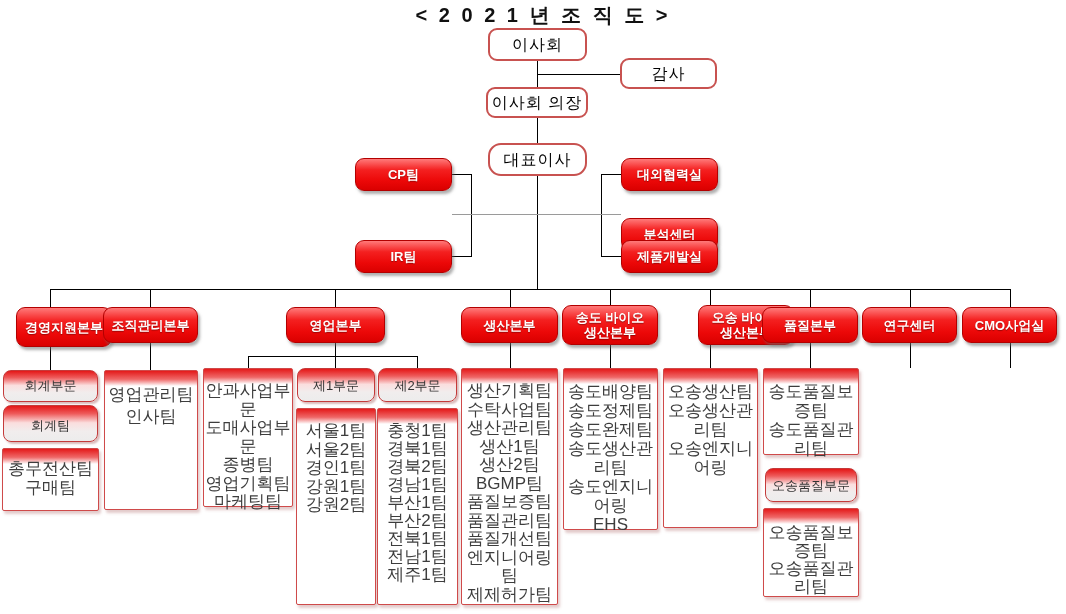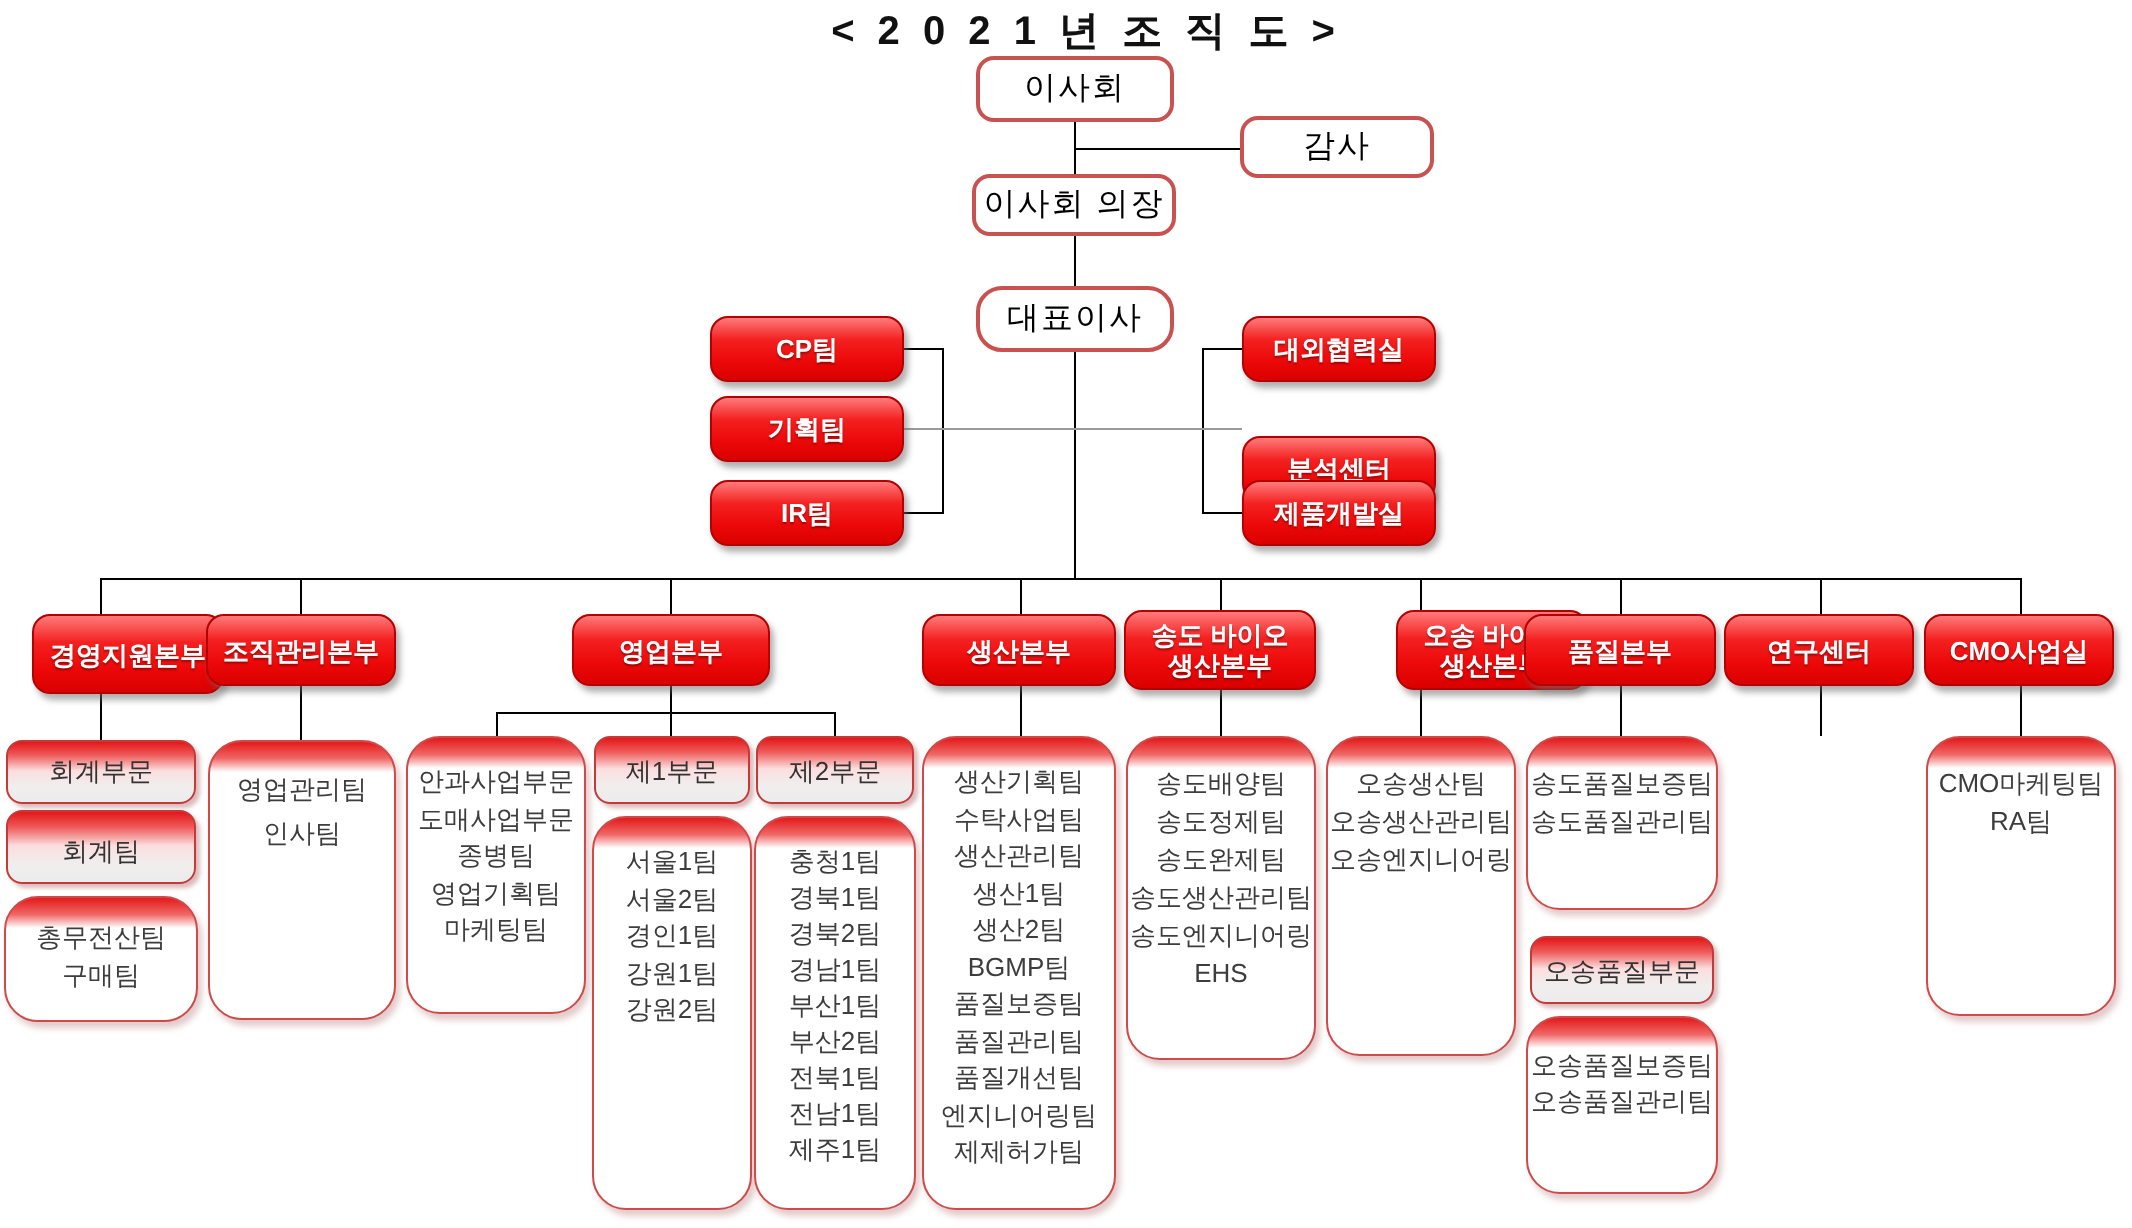--- a/index.html
+++ b/index.html
@@ -15,21 +15,21 @@
        border:1px solid #b30000;border-radius:9px;color:#fff;font-weight:700;
        font-size:13px;line-height:15px;text-shadow:0 1px 1px rgba(0,0,0,.35);
        box-shadow:2px 3px 3px rgba(110,110,110,.55);}
   .subheader{background:linear-gradient(180deg,#e41717 0%,#ee5b5b 22%,#fbdede 48%,#f1eded 72%,#ececec 100%);
        border:1px solid #c43a3a;border-radius:8px;color:#333;font-size:13px;
        align-items:flex-end;padding-bottom:6px;
        box-shadow:2px 2px 2px rgba(150,60,60,.35);}
   .list{background-color:#fff;
        background-image:linear-gradient(180deg,#e41a1a 0%,#ef6767 55%,#ffffff 100%);
        background-size:100% 15px;background-repeat:no-repeat;
-       border:1.5px solid #cf4a4a;border-radius:17px;color:#3d3d3d;font-size:13px;
+       border:1.5px solid #cf4a4a;border-radius:2px;color:#3d3d3d;font-size:17px;
        align-items:flex-start;justify-content:center;
        box-shadow:2px 3px 3px rgba(160,80,80,.3);}
   .line{position:absolute;background:#000;}
 </style>
 </head>
 <body>
 
 <div id="stage">
   <div class="title">&lt; 2 0 2 1 년  조 직 도 &gt;</div>
 <div class="line" style="left: 537px; top: 60px; width: 1px; height: 28px; background: rgb(0, 0, 0);"></div>
@@ -64,21 +64,20 @@
     <div class="line" style="left: 335px; top: 343px; width: 1px; height: 13px; background: rgb(0, 0, 0);"></div>
     <div class="line" style="left: 248px; top: 356px; width: 169px; height: 1px; background: rgb(0, 0, 0);"></div>
     <div class="line" style="left: 248px; top: 356px; width: 1px; height: 12px; background: rgb(0, 0, 0);"></div>
     <div class="line" style="left: 335px; top: 356px; width: 1px; height: 12px; background: rgb(0, 0, 0);"></div>
     <div class="line" style="left: 417px; top: 356px; width: 1px; height: 12px; background: rgb(0, 0, 0);"></div>
     <div class="node plain" style="left: 488px; top: 28px; width: 99px; height: 33px;">이사회</div>
     <div class="node plain" style="left: 486px; top: 87px; width: 102px; height: 31px;">이사회 의장</div>
     <div class="node plain" style="left: 620px; top: 58px; width: 97px; height: 31px;">감사</div>
     <div class="node plain" style="left: 488px; top: 143px; width: 99px; height: 33px; border-radius: 13px;">대표이사</div>
     <div class="node red" style="left: 355px; top: 158px; width: 97px; height: 33px;">CP팀</div>
-    <div class="node red" style="left: 355px; top: 198px; width: 97px; height: 33px;">기획팀</div>
     <div class="node red" style="left: 355px; top: 240px; width: 97px; height: 33px;">IR팀</div>
     <div class="node red" style="left: 621px; top: 158px; width: 97px; height: 33px;">대외협력실</div>
     <div class="node red" style="left: 621px; top: 198px; width: 97px; height: 33px; margin-top: 20px;">분석센터</div>
     <div class="node red" style="left: 621px; top: 240px; width: 97px; height: 33px;">제품개발실</div>
     <div class="node red" style="left: 16px; top: 307px; width: 96px; height: 40px;">경영지원본부</div>
     <div class="node red" style="left: 103px; top: 307px; width: 95px; height: 36px;">조직관리본부</div>
     <div class="node red" style="left: 286px; top: 307px; width: 99px; height: 36px;">영업본부</div>
     <div class="node red" style="left: 461px; top: 307px; width: 97px; height: 36px;">생산본부</div>
     <div class="node red" style="left: 562px; top: 305px; width: 96px; height: 40px;">송도 바이오
 생산본부</div>
@@ -132,15 +131,13 @@
 송도엔지니어링
 EHS</div>
     <div class="node list" style="left: 663px; top: 368px; width: 95px; height: 160px; padding-top: 13px; line-height: 19px;">오송생산팀
 오송생산관리팀
 오송엔지니어링</div>
     <div class="node list" style="left: 763px; top: 368px; width: 96px; height: 87px; padding-top: 13px; line-height: 19px;">송도품질보증팀
 송도품질관리팀</div>
     <div class="node subheader" style="left: 765px; top: 468px; width: 92px; height: 34px;">오송품질부문</div>
     <div class="node list" style="left: 763px; top: 508px; width: 96px; height: 89px; padding-top: 15px; line-height: 18px;">오송품질보증팀
 오송품질관리팀</div>
-    <div class="node list" style="left: 963px; top: 368px; width: 95px; height: 140px; padding-top: 13px; line-height: 19px;">CMO마케팅팀
-RA팀</div>
   </div>
 
 </body></html>

